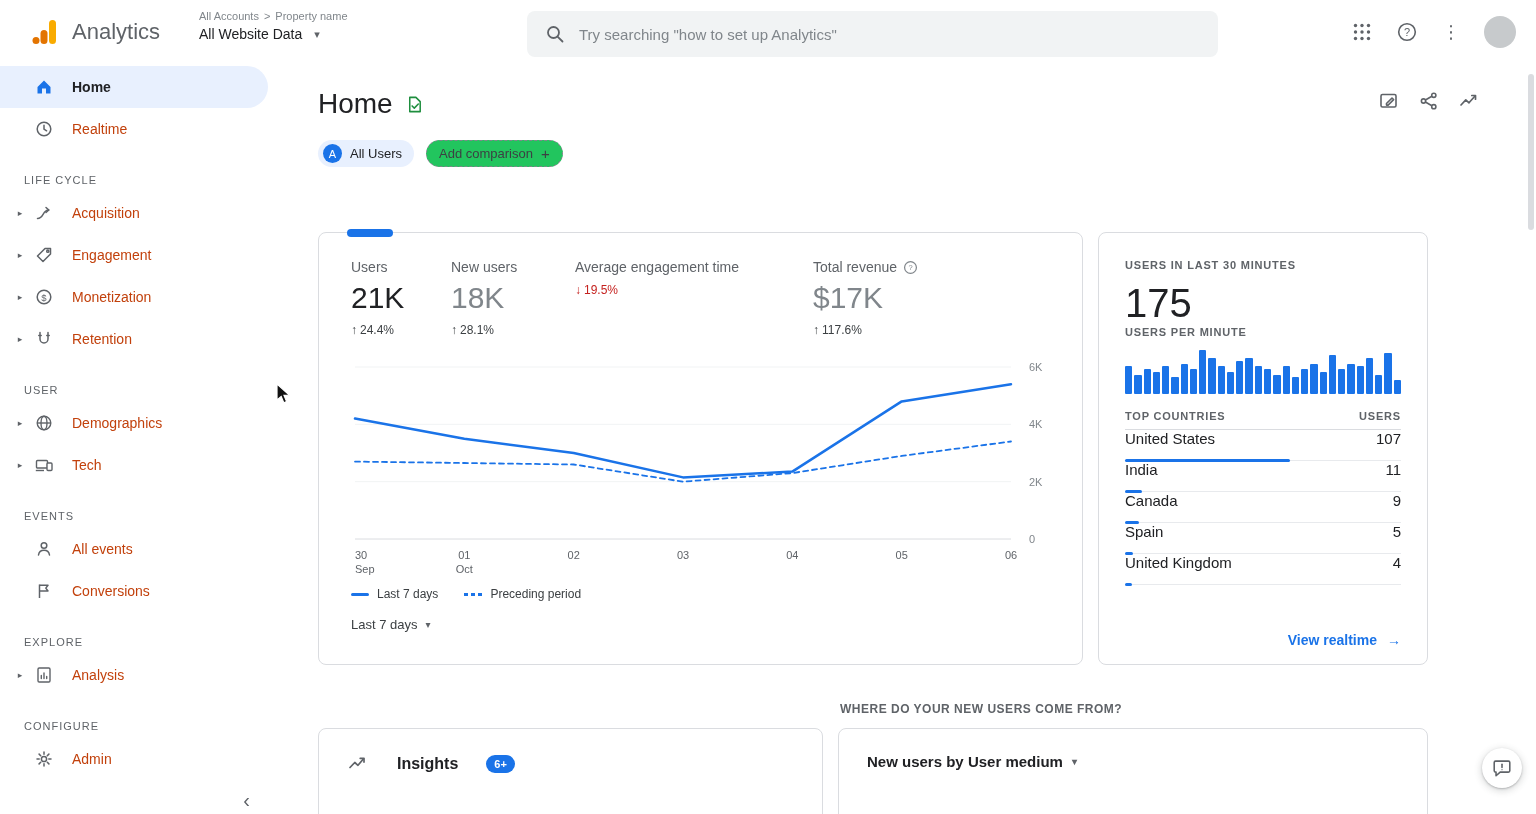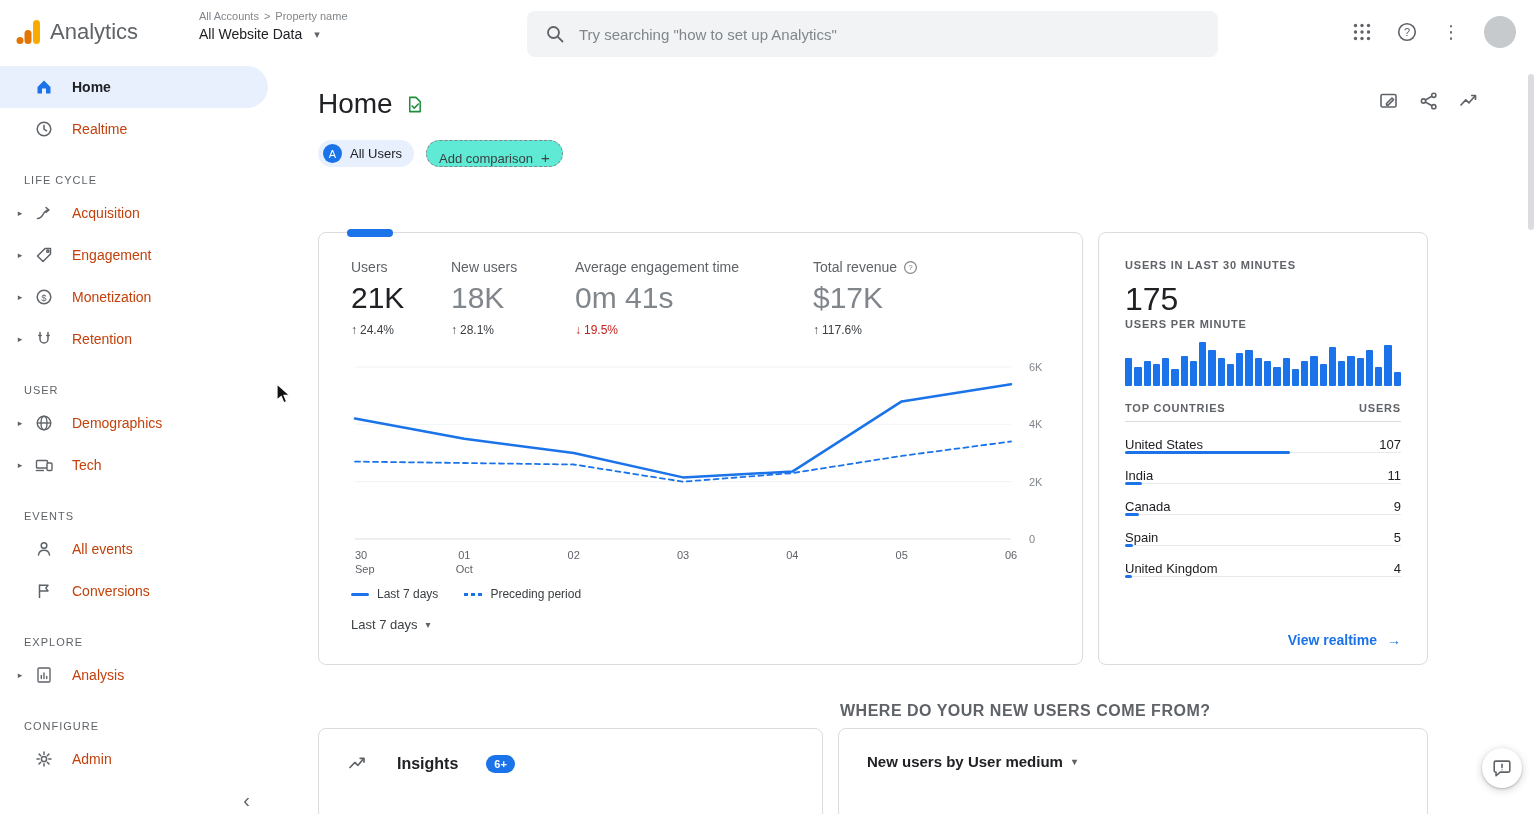--- a/index.html
+++ b/index.html
@@ -2,21 +2,21 @@
 <html><head>
 <meta charset="utf-8">
 <style>
   *{box-sizing:border-box;margin:0;padding:0}
   html,body{width:1536px;height:814px}
   body{font-family:"Liberation Sans",sans-serif;background:#fff;overflow:hidden;position:relative;color:#202124}
   svg{display:block}
 
   
   .header{position:absolute;top:0;left:0;width:1536px;height:64px;background:#fff;z-index:6}
-  .logo-block{position:absolute;left:16px;top:0;height:64px;display:flex;align-items:center;gap:6px;cursor:pointer}
+  .logo-block{position:absolute;left:32px;top:0;height:64px;display:flex;align-items:center;gap:12px;cursor:pointer}
   .logo-text{font-size:22px;color:#5f6368}
   .account-block{position:absolute;left:199px;top:10px}
   .breadcrumb{font-size:11px;color:#80868b;display:flex;gap:5px;cursor:pointer}
   .property-selector{margin-top:4px;font-size:14px;color:#202124;display:flex;align-items:center;gap:12px;cursor:pointer}
   .property-selector .dd{font-size:11px;color:#5f6368}
   .search{position:absolute;left:527px;top:11px;width:691px;height:46px;background:#f1f3f4;border-radius:8px;display:flex;align-items:center;padding:0 18px;gap:14px}
   .search-input{flex:1;border:none;background:transparent;outline:none;font-size:15px;color:#3c4043;font-family:"Liberation Sans",sans-serif}
   .search-input::placeholder{color:#80868b}
   .header-actions{position:absolute;right:20px;top:0;height:64px;display:flex;align-items:center;gap:24px}
   .hicon{cursor:pointer;display:flex;align-items:center;justify-content:center}
@@ -35,21 +35,21 @@
   .collapse-btn{position:absolute;bottom:2px;right:18px;font-size:20px;color:#5f6368;cursor:pointer}
 
   
   .main{position:absolute;left:268px;top:64px;right:0;bottom:0;overflow:hidden;background:#fff}
   .page-head{position:absolute;left:50px;top:24px;display:flex;align-items:center;gap:12px}
   .page-title{font-size:28px;font-weight:400;color:#202124}
   .top-actions{position:absolute;right:56px;top:26px;display:flex;gap:18px}
   .chips{position:absolute;left:50px;top:76px;display:flex;gap:12px;align-items:center}
   .chip-all-users{display:flex;align-items:center;gap:8px;height:27px;background:#e8f0fe;border-radius:14px;padding:0 12px 0 5px;font-size:13px;color:#202124;cursor:pointer}
   .chip-avatar{width:19px;height:19px;border-radius:50%;background:#1a73e8;color:#fff;font-size:11px;display:flex;align-items:center;justify-content:center}
-  .chip-add{display:flex;align-items:flex-end;gap:8px;height:27px;border:1px dashed #80868b;border-radius:14px;padding:0 12px;font-size:13px;color:#3c4043;cursor:pointer;background:#5eead4}
+  .chip-add{display:flex;align-items:center;gap:8px;height:27px;border:1px dashed #80868b;border-radius:14px;padding:0 12px;font-size:13px;color:#3c4043;cursor:pointer;background:#22c55e}
   .chip-add .plus{font-size:15px;color:#3c4043}
 
   .card{background:#fff;border:1px solid #dadce0;border-radius:8px;position:absolute}
 
   
   .overview-card{left:50px;top:168px;width:765px;height:433px;padding:26px 32px 16px}
   .tab-ind{position:absolute;top:-4px;left:28px;width:46px;height:8px;border-radius:4px;background:#1a73e8}
   .metrics{display:flex}
   .metric{cursor:pointer}
   .metric.m0{width:100px}.metric.m1{width:124px}.metric.m2{width:238px}.metric.m3{flex:1}
@@ -62,36 +62,36 @@
   .legend{display:flex;gap:26px;align-items:center;margin-top:6px}
   .leg-item{display:flex;align-items:center;gap:8px;font-size:12px;color:#3c4043}
   .leg-solid{width:18px;height:3px;background:#1a73e8;border-radius:2px}
   .leg-dashed{width:18px;height:3px;background:repeating-linear-gradient(90deg,#1a73e8 0 4px,transparent 4px 7px)}
   .range-selector{margin-top:16px;display:flex;align-items:center;gap:8px;font-size:13px;color:#3c4043;cursor:pointer;width:fit-content}
   .range-selector .dd{font-size:10px;color:#5f6368}
 
   
   .realtime-card{left:830px;top:168px;width:330px;height:433px;padding:26px 26px 16px;display:flex;flex-direction:column}
   .rt-head{font-size:11px;letter-spacing:.8px;color:#5f6368;font-weight:bold}
-  .rt-big{font-size:32px;color:#202124;margin-top:10px}
+  .rt-big{font-size:40px;color:#202124;margin-top:10px}
   .rt-sub{}
   .rt-bars{height:48px;margin-top:8px;display:flex;align-items:flex-end;gap:2px}
   .mbar{flex:1;background:#1a73e8;border-radius:1px}
   .rt-table-head{display:flex;justify-content:space-between;margin-top:16px;padding-bottom:7px;border-bottom:1px solid #dadce0}
-  .rt-row{position:relative;display:flex;justify-content:space-between;align-items:flex-end;height:31px;border-bottom:1px solid #e8eaed;font-size:13px;color:#202124}
+  .rt-row{position:relative;display:flex;justify-content:space-between;align-items:flex-start;height:31px;border-bottom:1px solid #e8eaed;font-size:15px;color:#202124}
   .rt-bar{position:absolute;bottom:-2px;left:0;height:3px;background:#1a73e8;border-radius:2px}
   .rt-link{margin-top:auto;align-self:flex-end;display:flex;align-items:center;gap:10px;color:#1a73e8;font-size:14px;font-weight:bold;cursor:pointer;padding-top:10px}
 
   
   .insights-card{left:50px;top:664px;width:505px;height:160px;padding:24px 28px;overflow:hidden}
   .insights-head{display:flex;align-items:center;gap:28px}
   .insights-title{font-size:16px;color:#202124;font-weight:bold}
   .insights-badge{background:#1a73e8;color:#fff;font-size:11px;border-radius:10px;padding:3px 8px;font-weight:bold}
 
-  .new-users-label{position:absolute;left:572px;top:638px;font-size:16px;letter-spacing:.5px;color:#5f6368;font-weight:bold}
+  .new-users-label{position:absolute;left:572px;top:638px;font-size:12px;letter-spacing:.5px;color:#5f6368;font-weight:bold}
   .new-users-card{left:570px;top:664px;width:590px;height:160px;padding:24px 28px;overflow:hidden}
   .nu-selector{display:flex;align-items:center;gap:9px;font-size:15px;color:#202124;font-weight:bold;cursor:pointer;width:fit-content}
   .nu-selector .dd{font-size:10px;color:#5f6368}
 
   
   .scrollbar-thumb{position:absolute;top:74px;right:2px;width:6px;height:156px;background:#dadce0;border-radius:3px;z-index:20;cursor:grab}
   .feedback-btn{position:absolute;right:14px;bottom:26px;width:40px;height:40px;border-radius:50%;background:#fff;box-shadow:0 1px 2px rgba(60,64,67,.3),0 2px 6px 2px rgba(60,64,67,.15);display:flex;align-items:center;justify-content:center;cursor:pointer;z-index:30;border:none}
   .cursor{position:absolute;left:276px;top:383px;z-index:50;pointer-events:none}
 </style>
 </head>
@@ -347,21 +347,20 @@
       <div class="metric m1">
         <div class="m-label">New users</div>
         <div class="m-value">18K</div>
         <div class="m-delta">
             <span>↑</span>
             <span>28.1%</span>
           </div>
       </div>
       <div class="metric m2">
         <div class="m-label">Average engagement time</div>
-        <div class="m-value">0m 41s</div>
         <div class="m-delta down">
             <span>↓</span>
             <span>19.5%</span>
           </div>
       </div>
       <div class="metric m3">
         <div class="m-label">
             <span>Total revenue</span>
           <svg width="15" height="15" viewBox="0 0 16 16">
               <circle cx="8" cy="8" r="6.3" fill="none" stroke="#80868b" stroke-width="1.3"></circle>

